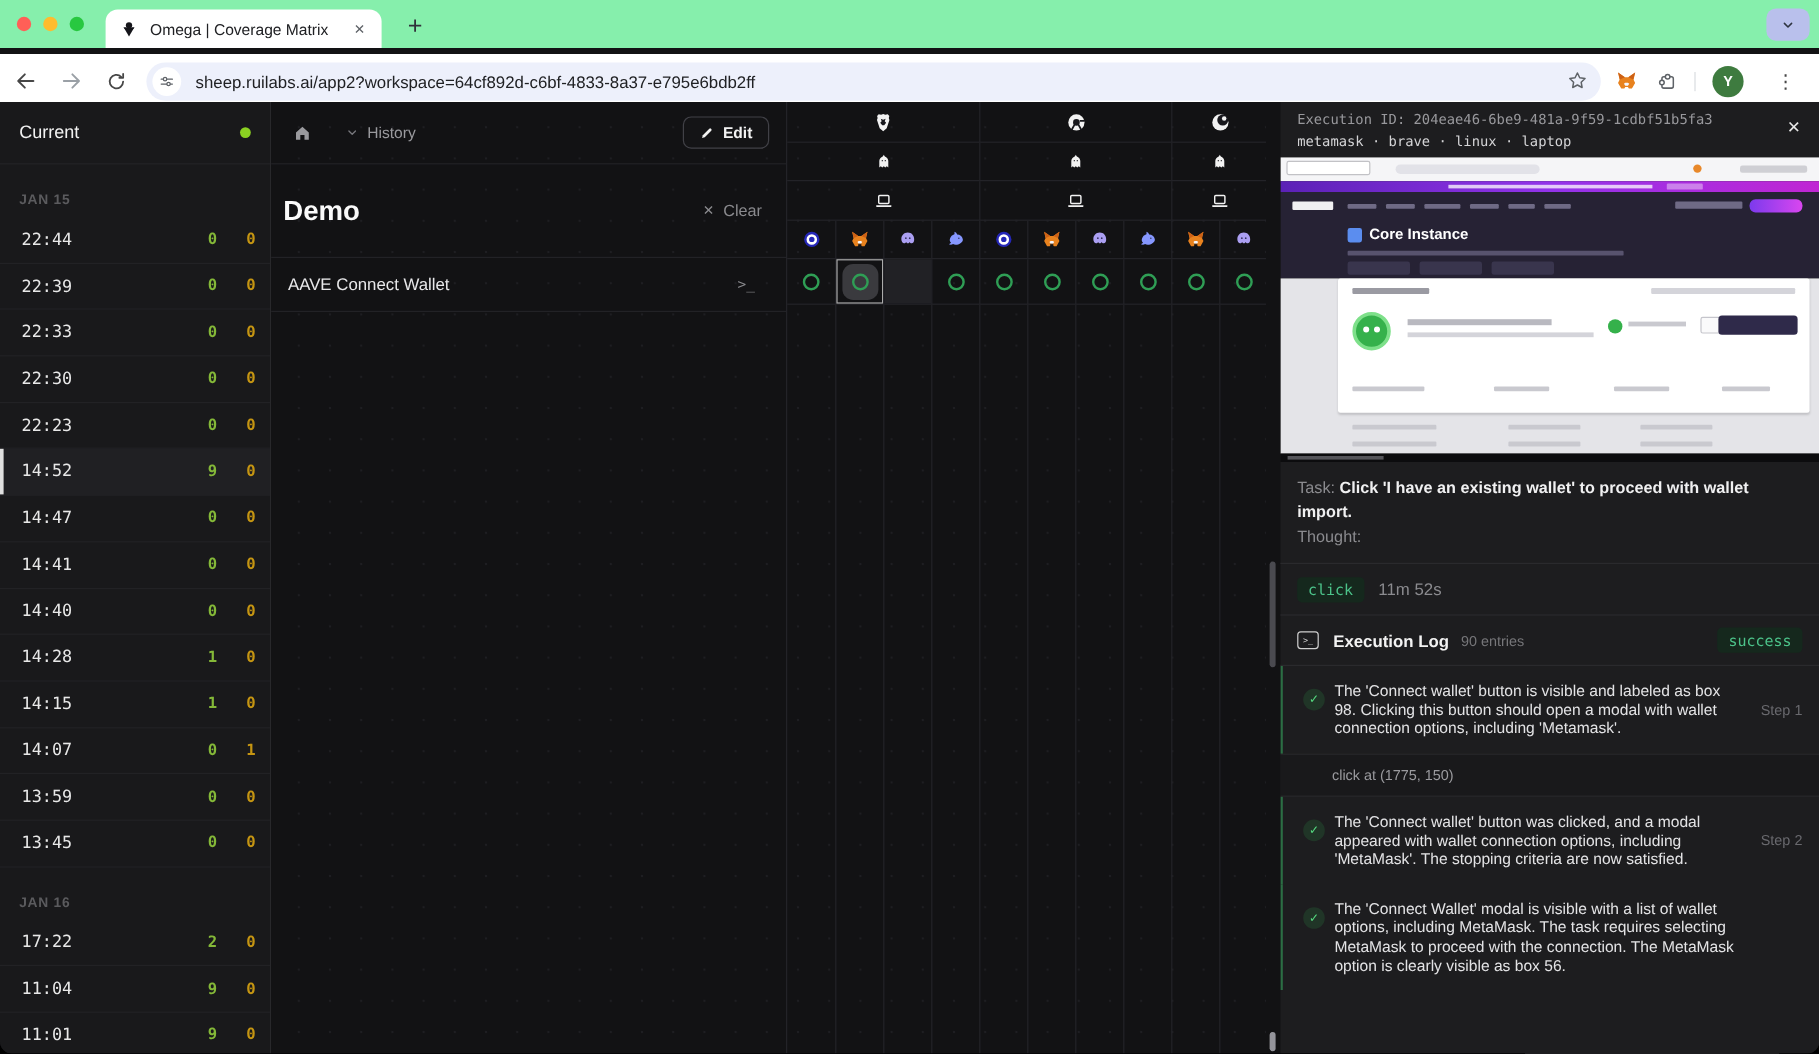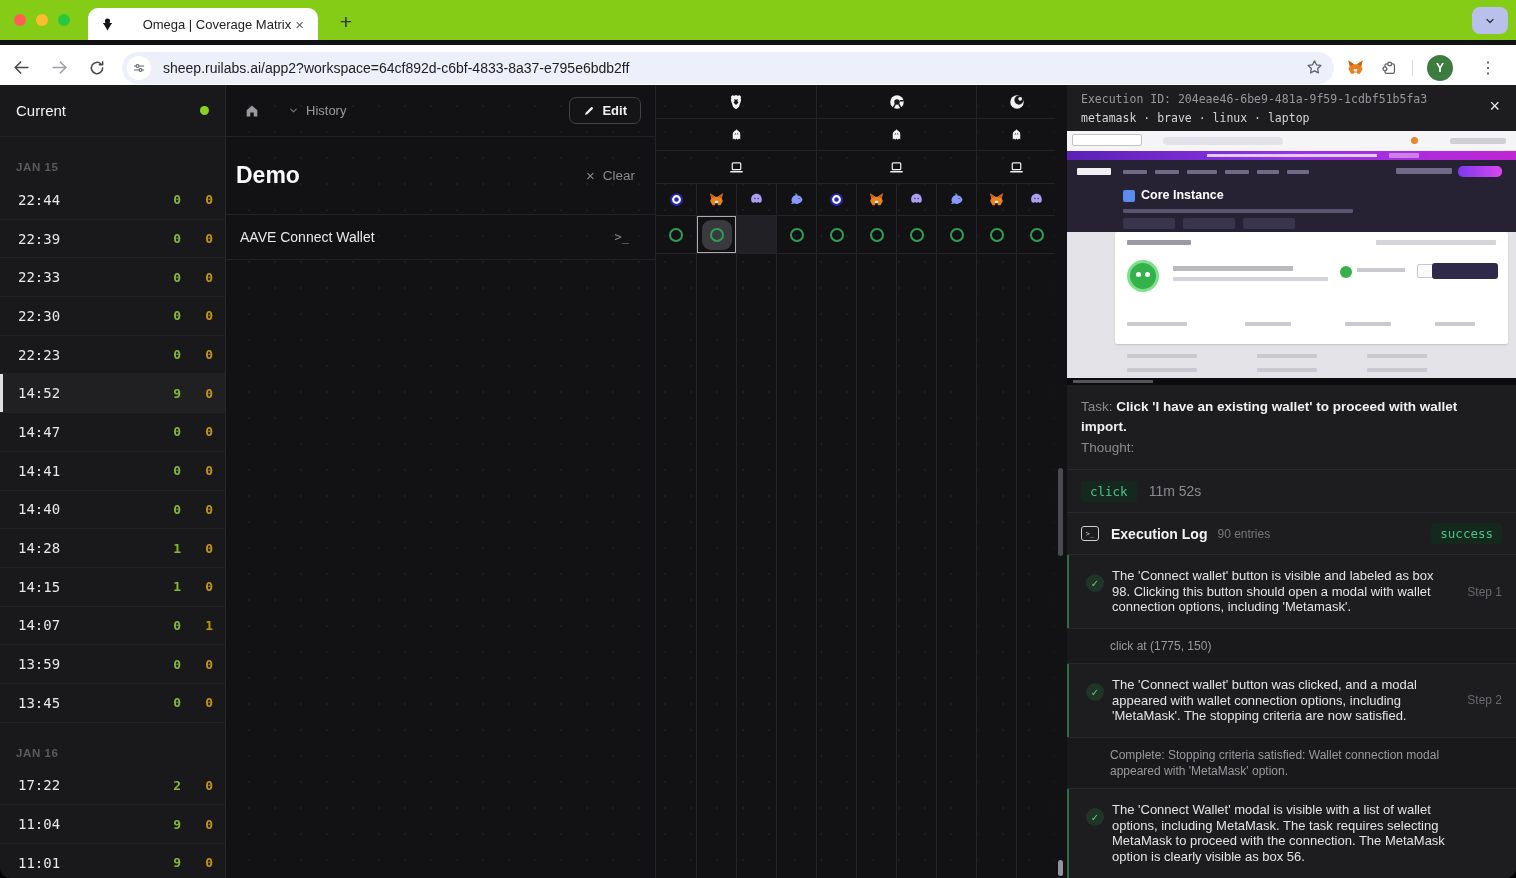--- a/index.html
+++ b/index.html
@@ -1,21 +1,21 @@
 <!DOCTYPE html>
 <html><head>
 <meta charset="utf-8">
 <style>
   html,body{margin:0;padding:0;background:#000;}
   *{box-sizing:border-box;}
   body{font-family:"Liberation Sans", sans-serif;}
   #stage{position:relative;width:1516px;height:878px;background:#121214;overflow:hidden;border-radius:0 0 10px 10px;}
 
   
-  .tabstrip{position:absolute;left:0;top:0;width:1516px;height:40px;background:#84cc16;text-align:right;}
+  .tabstrip{position:absolute;left:0;top:0;width:1516px;height:40px;background:#86efac;}
   .lights{position:absolute;left:14px;top:14px;display:flex;gap:10px;}
   .light{width:12px;height:12px;border-radius:50%;}
   .l-r{background:#ff5f57;}.l-y{background:#febc2e;}.l-g{background:#28c840;}
   .tab{position:absolute;left:88px;top:8px;width:230px;height:32px;background:#fff;border-radius:10px 10px 0 0;display:flex;align-items:center;padding:0 10px 0 12px;}
   .tab-title{font-size:13px;color:#202124;white-space:nowrap;overflow:hidden;flex:1;margin-left:10px;}
   .tab-close{color:#5f6368;font-size:15px;line-height:1;padding:2px 4px;cursor:default;}
   .favicon{display:flex;}
   .newtab{position:absolute;left:332px;top:8px;width:28px;height:28px;color:#30313a;font-size:21px;display:flex;align-items:center;justify-content:center;}
   .strip-chevron{position:absolute;right:8px;top:7px;width:36px;height:27px;background:#b9c0ec;border-radius:8px;display:flex;align-items:center;justify-content:center;}
   .toolbar{position:absolute;left:0;top:45px;width:1516px;height:45px;background:#ffffff;display:flex;align-items:center;}
@@ -620,21 +620,20 @@
             <span class="check">✓</span>
             <div class="e-text">The 'Connect wallet' button is visible and labeled as box 98. Clicking this button should open a modal with wallet connection options, including 'Metamask'.</div>
             <span class="e-step">Step 1</span>
           </div>
           <div class="e-detail">click at (1775, 150)</div>
           <div class="entry">
             <span class="check">✓</span>
             <div class="e-text">The 'Connect wallet' button was clicked, and a modal appeared with wallet connection options, including 'MetaMask'. The stopping criteria are now satisfied.</div>
             <span class="e-step">Step 2</span>
           </div>
-          <div class="e-detail">Complete: Stopping criteria satisfied: Wallet connection modal appeared with 'MetaMask' option.</div>
           <div class="entry">
             <span class="check">✓</span>
             <div class="e-text">The 'Connect Wallet' modal is visible with a list of wallet options, including MetaMask. The task requires selecting MetaMask to proceed with the connection. The MetaMask option is clearly visible as box 56.</div>
           </div>
         </div>
     </aside>
   </div>
 </div>
 
 </body></html>

